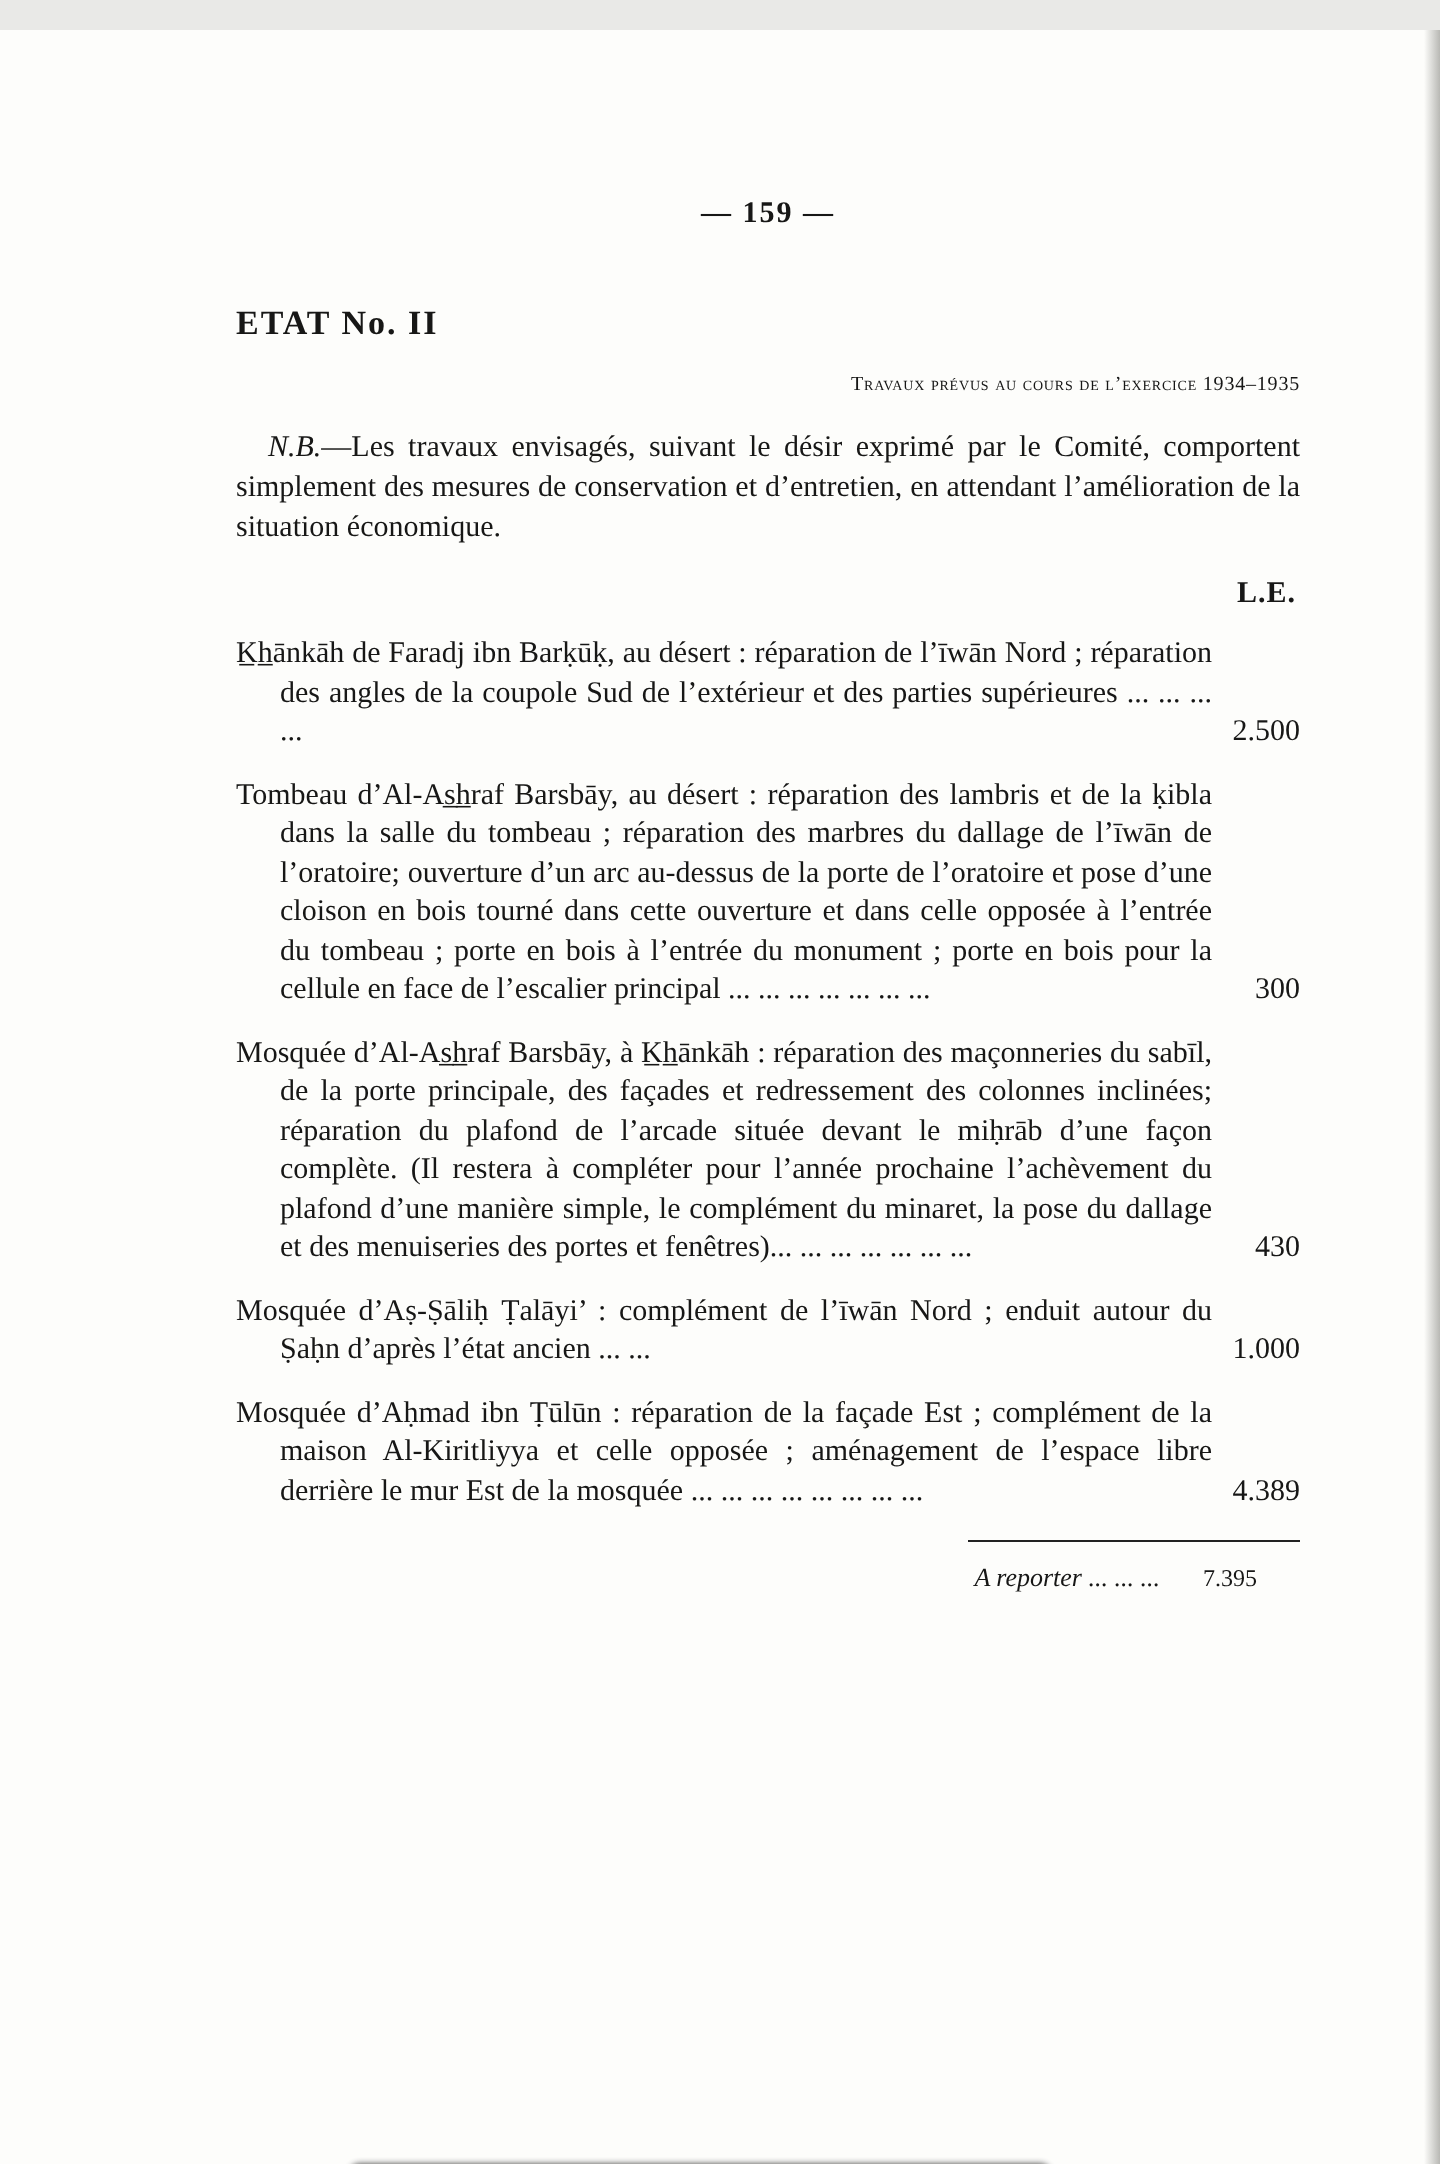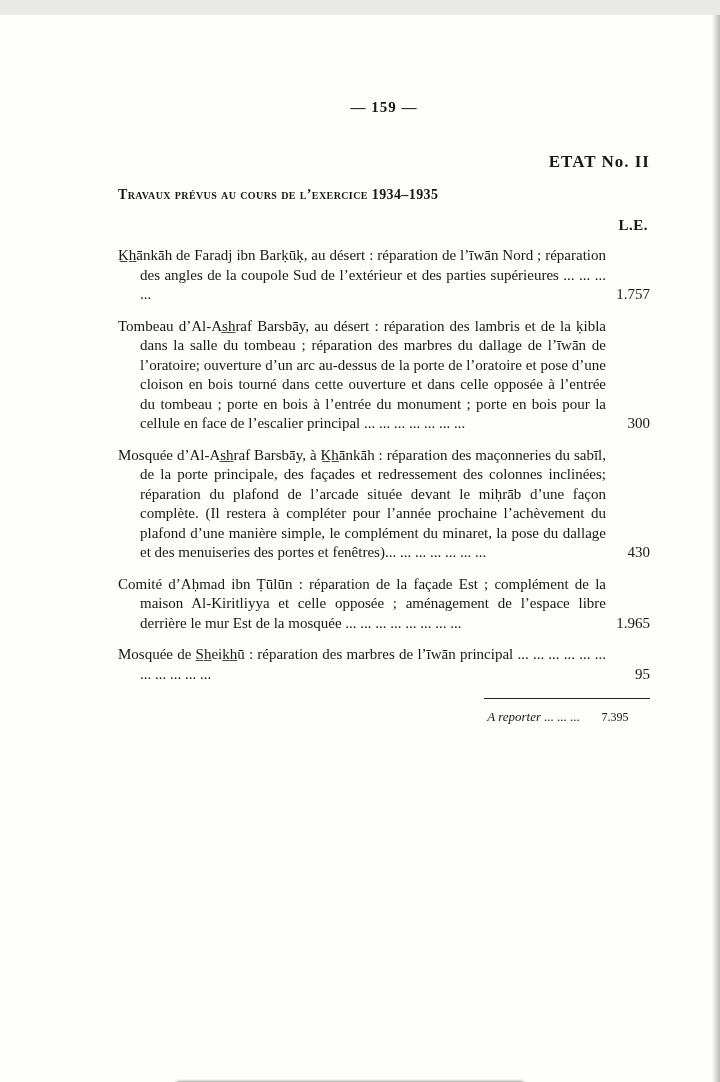--- a/index.html
+++ b/index.html
@@ -23,31 +23,31 @@
     top: 84px;
     width: 532px;
   }
   .page-number {
     text-align: center;
     font-weight: bold;
     font-size: 15px;
     letter-spacing: 1px;
   }
   .doc-title {
-    text-align: right;
+    text-align: left;
     font-weight: bold;
     font-size: 17px;
     letter-spacing: 1px;
     margin-top: 36px;
   }
   .doc-subtitle {
-    text-align: left;
+    text-align: right;
     font-variant: small-caps;
-    font-weight: bold;
-    font-size: 14px;
+    font-weight: normal;
+    font-size: 10px;
     letter-spacing: 0.4px;
     margin-top: 15px;
   }
   .nb-paragraph {
     margin-top: 16px;
     font-size: 15px;
     line-height: 20px;
     text-align: justify;
     text-indent: 16px;
   }
@@ -142,43 +142,44 @@
 <div class="page">
 
   <div class="content">
 
     <div class="page-number">— 159 —</div>
 
     <div class="doc-title">ETAT No. II</div>
 
     <div class="doc-subtitle">Travaux prévus au cours de l’exercice 1934–1935</div>
 
+    <p class="nb-paragraph"><span class="nb-label">N.B.</span><span>—Les travaux envisagés, suivant le désir exprimé par le Comité, comportent simplement des mesures de conservation et d’entretien, en attendant l’amélioration de la situation économique.</span></p>
 
     <div class="currency-header">L.E.</div>
 
     <div class="entries">
         <div class="entry">
           <span class="entry-text">K̲h̲ānkāh de Faradj ibn Barḳūḳ, au désert : réparation de l’īwān Nord ; réparation des angles de la coupole Sud de l’extérieur et des parties supérieures ...   ...   ...   ...</span>
-          <span class="entry-amount">1.757</span>
+          <span class="entry-amount">2.500</span>
         </div>
         <div class="entry">
           <span class="entry-text">Tombeau d’Al-As̲h̲raf Barsbāy, au désert : réparation des lambris et de la ḳibla dans la salle du tombeau ; réparation des marbres du dallage de l’īwān de l’oratoire; ouverture d’un arc au-dessus de la porte de l’oratoire et pose d’une cloison en bois tourné dans cette ouverture et dans celle opposée à l’entrée du tombeau ; porte en bois à l’entrée du monument ; porte en bois pour la cellule en face de l’escalier principal ...   ...   ...   ...   ...   ...   ...</span>
           <span class="entry-amount">300</span>
         </div>
         <div class="entry">
           <span class="entry-text">Mosquée d’Al-As̲h̲raf Barsbāy, à K̲h̲ānkāh : réparation des maçonneries du sabīl, de la porte principale, des façades et redressement des colonnes inclinées; réparation du plafond de l’arcade située devant le miḥrāb d’une façon complète.  (Il restera à compléter pour l’année prochaine l’achèvement du plafond d’une manière simple, le complément du minaret, la pose du dallage et des menuiseries des portes et fenêtres)...   ...   ...   ...   ...   ...   ...</span>
           <span class="entry-amount">430</span>
         </div>
         <div class="entry">
-          <span class="entry-text">Comité d’Aḥmad ibn Ṭūlūn : réparation de la façade Est ; complément de la maison Al-Kiritliyya et celle opposée ; aménagement de l’espace libre derrière le mur Est de la mosquée    ...   ...   ...   ...   ...   ...   ...   ...</span>
-          <span class="entry-amount">1.965</span>
+          <span class="entry-text">Mosquée d’Aṣ-Ṣāliḥ Ṭalāyi’ : complément de l’īwān Nord ; enduit autour du Ṣaḥn d’après l’état ancien    ...   ...</span>
+          <span class="entry-amount">1.000</span>
         </div>
         <div class="entry">
-          <span class="entry-text">Mosquée de S̲h̲eik̲h̲ū : réparation des marbres de l’īwān principal ...   ...   ...   ...   ...   ...   ...   ...   ...   ...   ...</span>
-          <span class="entry-amount">95</span>
+          <span class="entry-text">Mosquée d’Aḥmad ibn Ṭūlūn : réparation de la façade Est ; complément de la maison Al-Kiritliyya et celle opposée ; aménagement de l’espace libre derrière le mur Est de la mosquée    ...   ...   ...   ...   ...   ...   ...   ...</span>
+          <span class="entry-amount">4.389</span>
         </div>
       </div>
 
     <div class="sum-rule"></div>
 
     <div class="carry-row">
       <span class="carry-label">A reporter ...   ...   ...</span>
       <span class="carry-amount">7.395</span>
     </div>
 

